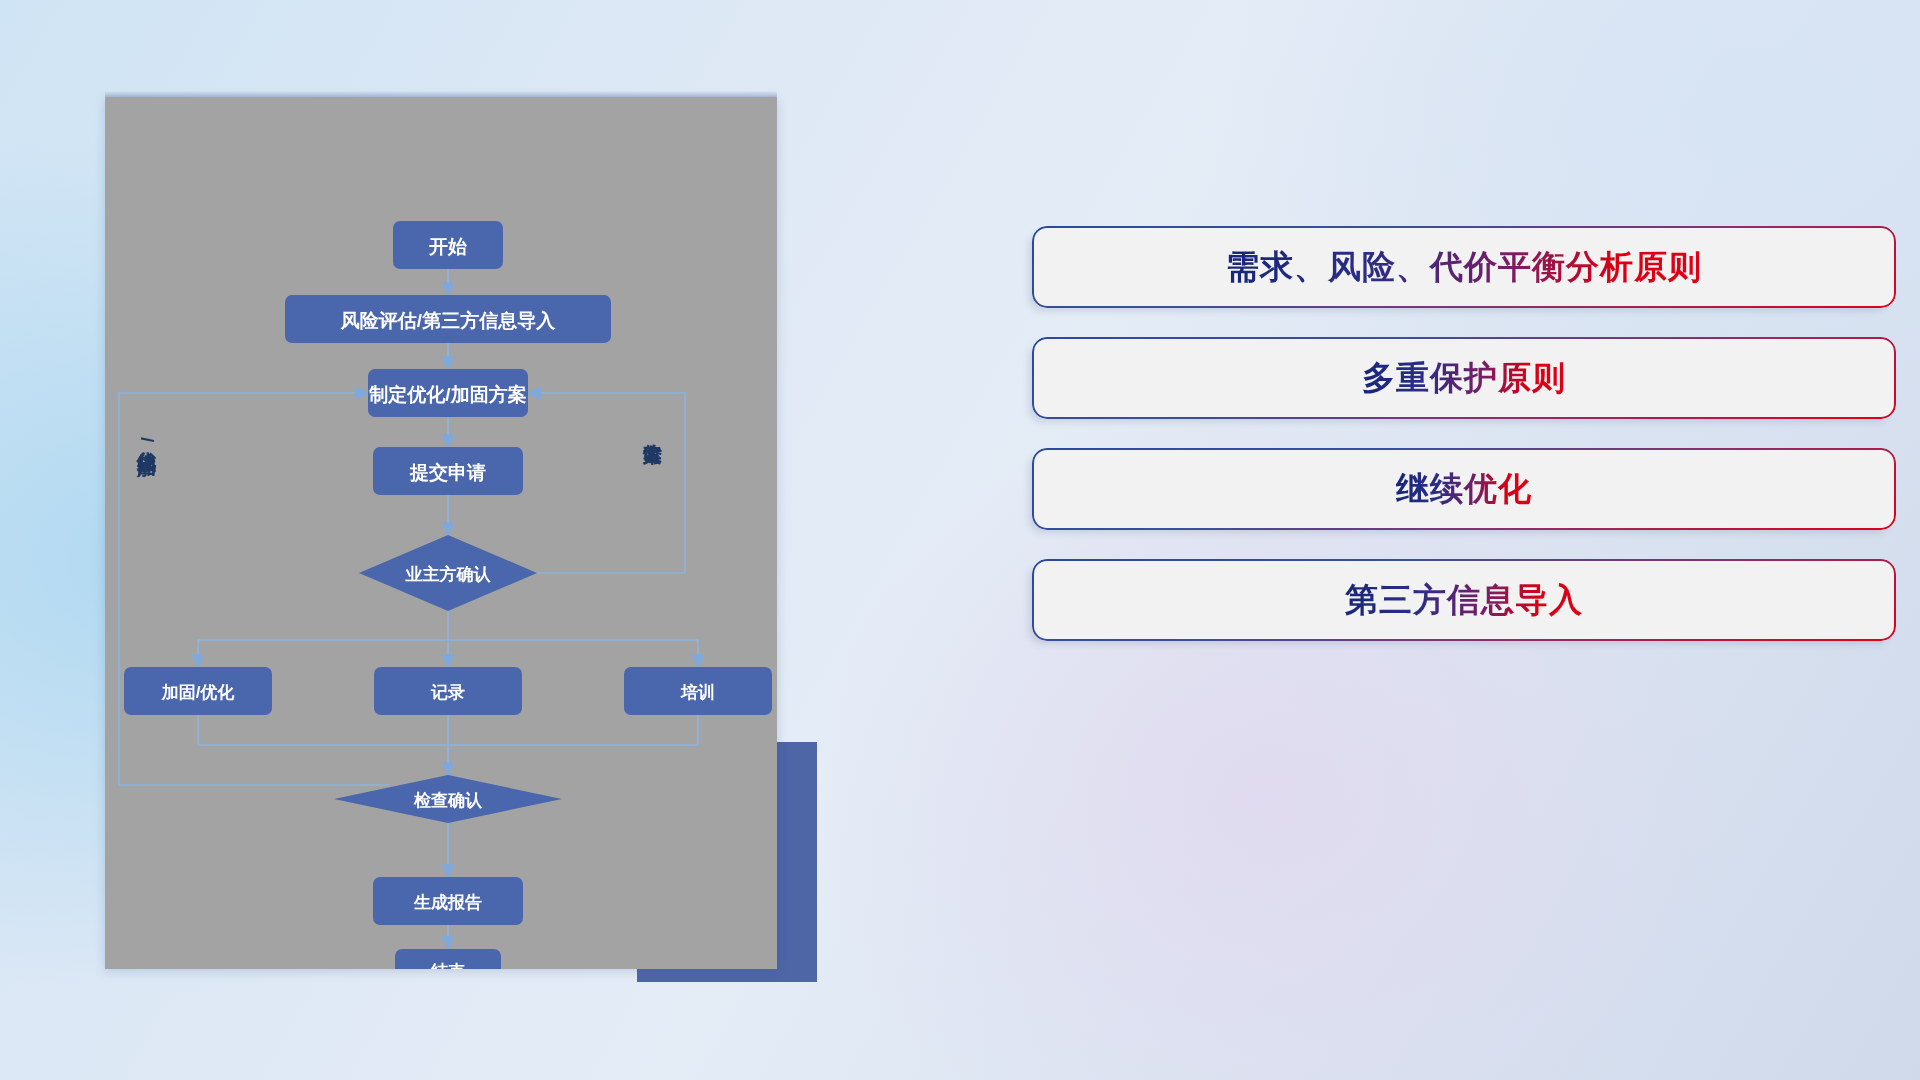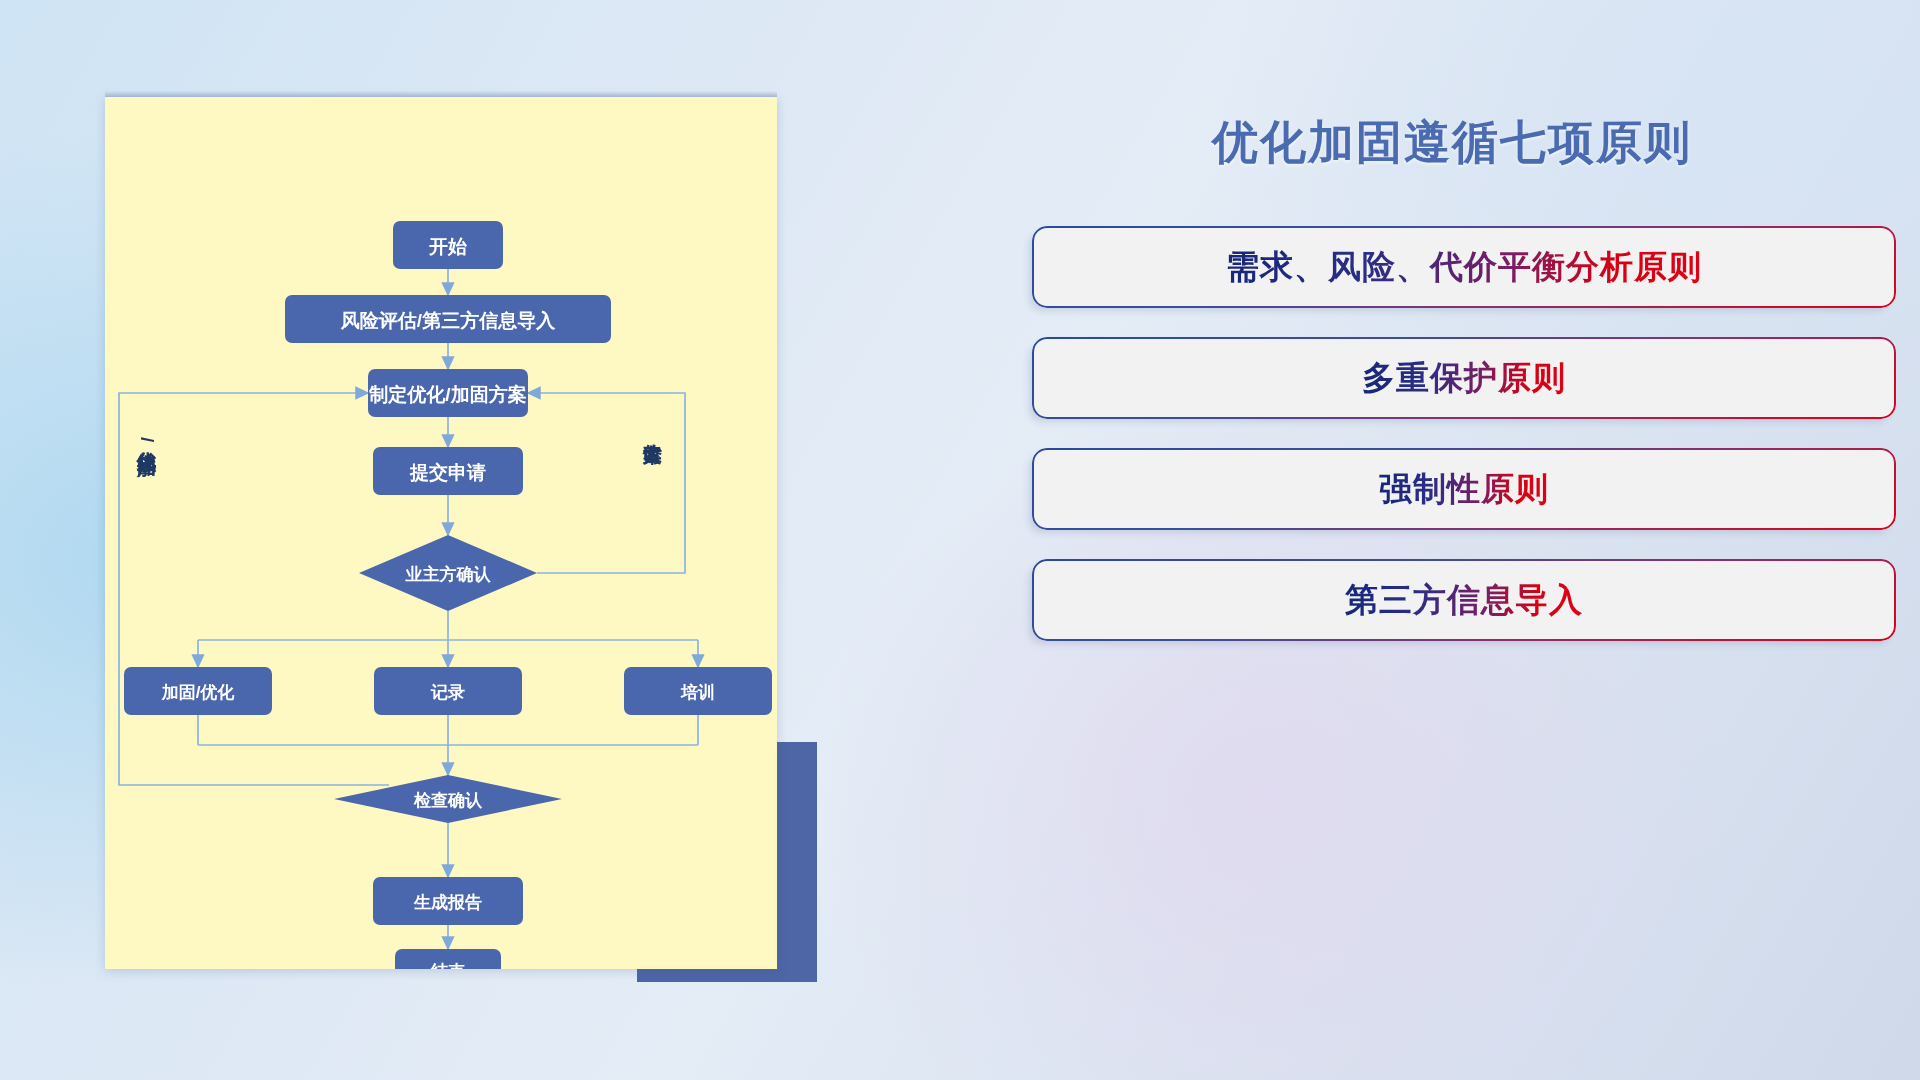--- a/index.html
+++ b/index.html
@@ -15,21 +15,21 @@
 
   
   #stage { position:relative; width:1920px; height:1080px; }
 
   #flow-accent {
     position:absolute; left:637px; top:742px; width:180px; height:240px;
     background:#41599e; opacity:.92;
   }
   #flow-card {
     position:absolute; left:105px; top:97px; width:672px; height:872px;
-    background:#fef9c3;
+    background:#a3a3a3;
     box-shadow:0 2px 10px rgba(60,90,140,.22);
   }
   #flow-card-topline {
     position:absolute; left:0; top:-6px; width:672px; height:6px;
     background:linear-gradient(180deg,rgba(130,150,185,.0),rgba(130,150,185,.55));
   }
   #flow-svg { position:absolute; left:0; top:0; }
 
   .fc-label   { font-size:19px; font-weight:bold; fill:#ffffff; text-anchor:middle; dominant-baseline:central; }
   .fc-label-s { font-size:17px; }
@@ -176,37 +176,36 @@
       </g>
 
       <text class="fc-side" x="42" y="340" writing-mode="tb" glyph-orientation-vertical="0">继续优化/加固</text>
 
       <text class="fc-side" x="548" y="332" writing-mode="tb" glyph-orientation-vertical="0">方案修改</text>
     </svg>
   </div>
 
   <div id="principles">
 
-    <div id="principles-title">优化加固遵循七项原则</div>
 
     <div id="principle-list">
 
       <div class="principle-card">
         <span class="principle-text">需求、风险、代价平衡分析原则</span>
       </div>
 
 
 
       <div class="principle-card">
         <span class="principle-text">多重保护原则</span>
       </div>
 
 
       <div class="principle-card">
-        <span class="principle-text">强制性原则</span>
+        <span class="principle-text">继续优化</span>
       </div>
 
       <div class="principle-card">
         <span class="principle-text">第三方信息导入</span>
       </div>
 
     </div>
   </div>
 
 </div>

